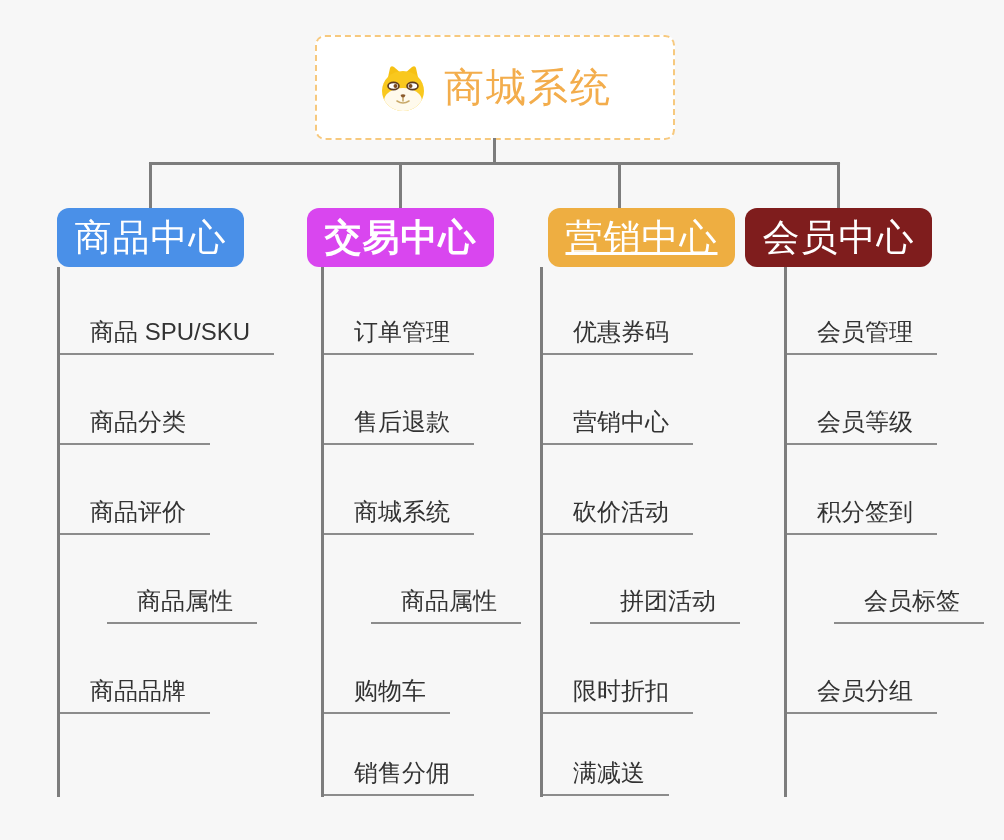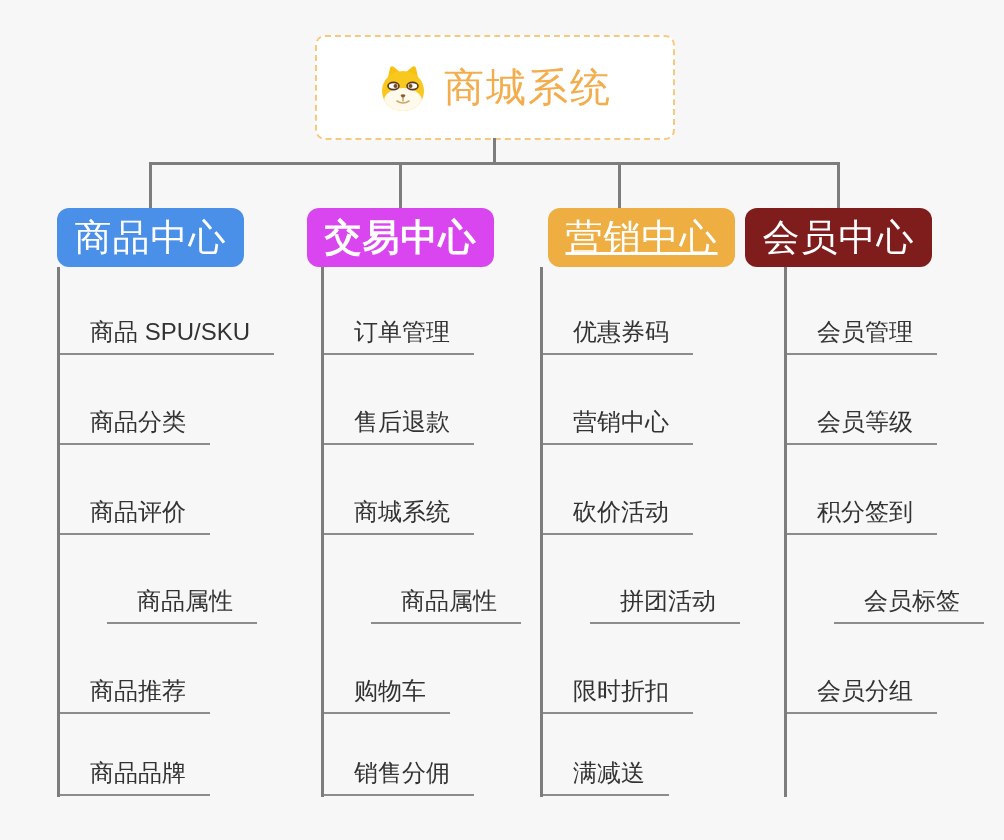--- a/index.html
+++ b/index.html
@@ -107,21 +107,20 @@
   <div class="branch-box box-0">商品中心</div>
   <div class="branch-box box-1">交易中心</div>
   <div class="branch-box box-2">营销中心</div>
   <div class="branch-box box-3">会员中心</div>
 
   <div class="leaf-col col-0">
     <div class="leaf">商品 SPU/SKU</div>
     <div class="leaf">商品分类</div>
     <div class="leaf">商品评价</div>
     <div class="leaf">商品属性</div>
-    <div class="leaf">商品推荐</div>
     <div class="leaf">商品品牌</div>
   </div>
 
   <div class="leaf-col col-1">
     <div class="leaf">订单管理</div>
     <div class="leaf">售后退款</div>
     <div class="leaf">商城系统</div>
     <div class="leaf">商品属性</div>
     <div class="leaf">购物车</div>
     <div class="leaf">销售分佣</div>

